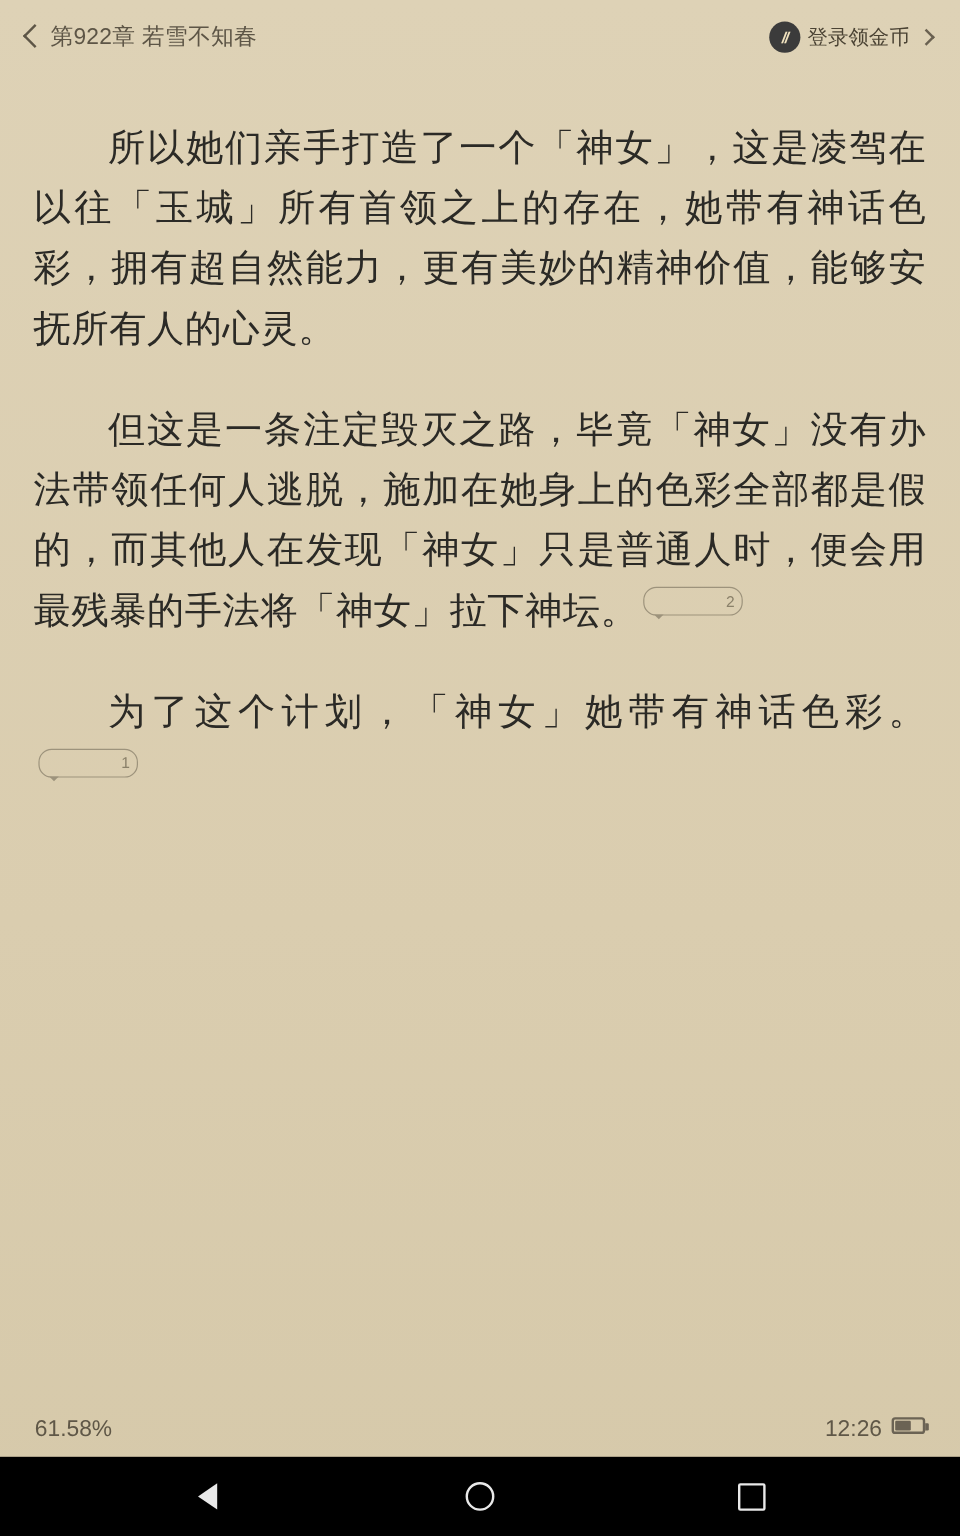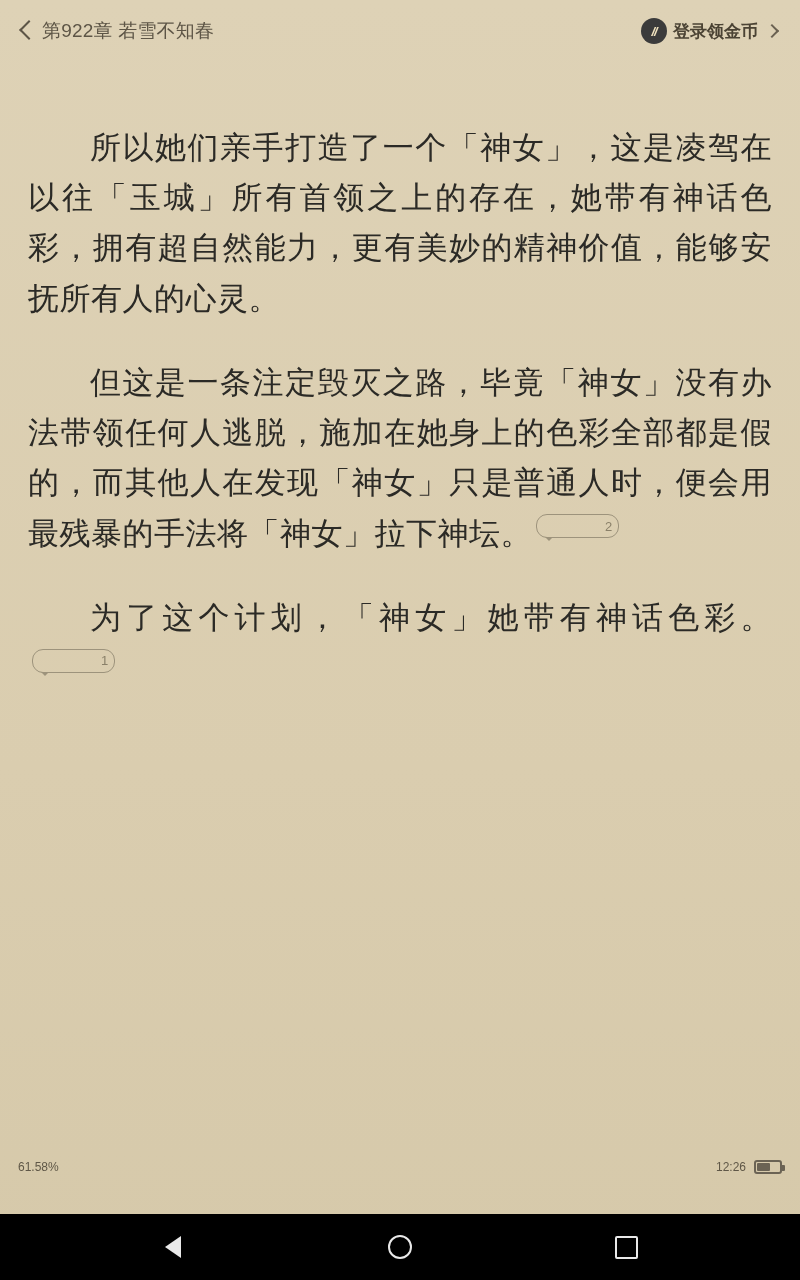--- a/index.html
+++ b/index.html
@@ -15,21 +15,20 @@
     position: relative;
   }
   #reader {
     position: absolute;
     left: 0; top: 0;
     width: 800px;
     height: 1280px;
     background: linear-gradient(180deg, #ded2b6 0%, #dacdaf 60%, #d6c9aa 100%);
     display: flex;
     flex-direction: column;
-    gap: 25px;
   }
   
   .topbar {
     height: 62px;
     flex: 0 0 62px;
     display: flex;
     align-items: center;
     padding: 0 18px 0 16px;
     box-sizing: border-box;
     color: #5a5243;
@@ -78,21 +77,21 @@
     font-style: italic;
     display: flex;
     align-items: center;
     justify-content: center;
     font-weight: bold;
     letter-spacing: -1px;
   }
   .coin-text {
     font-size: 17px;
     color: #4b4334;
-    font-weight: bold;
+    font-weight: normal;
   }
   .coin-chevron {
     width: 12px;
     height: 12px;
     position: relative;
     margin-left: 2px;
   }
   .coin-chevron::before {
     content: "";
     position: absolute;
@@ -150,24 +149,24 @@
     border-right: 4px solid transparent;
     border-top: 4px solid #9d937c;
   }
   
   .footer {
     flex: 0 0 44px;
     height: 44px;
     display: flex;
     align-items: center;
     justify-content: space-between;
-    padding: 0 18px;
+    padding: 0 29px;
     box-sizing: border-box;
     color: #5f5747;
-    font-size: 12px;
+    font-size: 19px;
   }
   .footer-right {
     display: flex;
     align-items: flex-start;
     gap: 8px;
   }
   .battery {
     width: 28px;
     height: 14px;
     border: 2px solid #6b6354;

